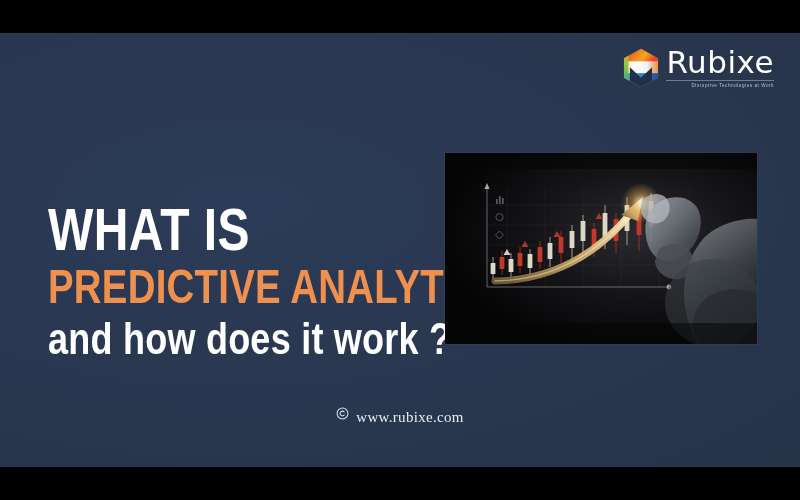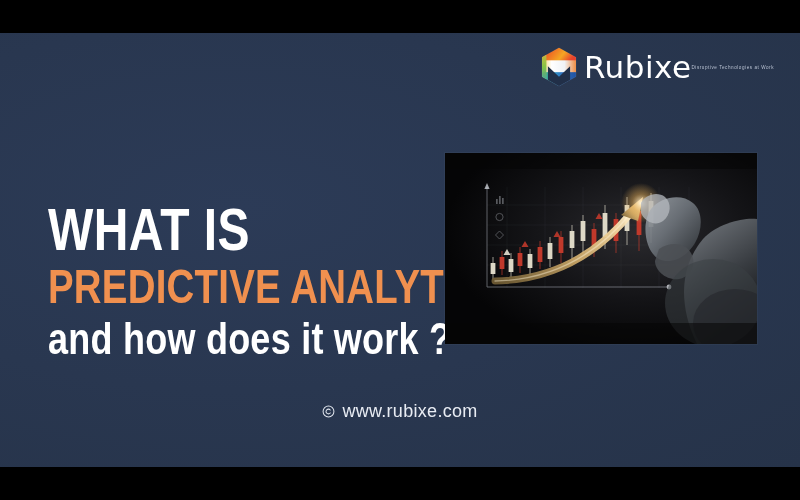--- a/index.html
+++ b/index.html
@@ -45,22 +45,22 @@
     align-items: center;
     gap: 6px;
   }
   .logo-mark {
     width: 38px;
     height: 40px;
     display: block;
   }
   .logo-textblock {
     display: flex;
-    flex-direction: row;
-    align-items: center;
+    flex-direction: column;
+    align-items: flex-end;
     line-height: 1;
   }
   .logo-word {
     font-size: 31px;
     color: #ffffff;
     letter-spacing: 0.5px;
     font-weight: 400;
     font-family: "DejaVu Sans", sans-serif;
   }
   .logo-rule {
@@ -136,24 +136,25 @@
     align-items: center;
     justify-content: center;
     gap: 7px;
   }
   .copy-icon {
     width: 13px;
     height: 13px;
     display: block;
   }
   .site-url {
-    font-size: 18px;
+    font-size: 15px;
     color: #e8ecf3;
     letter-spacing: 0.3px;
-    font-family: Liberation Sans, sans-serif;
+    font-family: Liberation Serif, serif;
+    margin-top: 8px;
   }
 </style>
 </head>
 <body>
 
 <div class="screen">
 
   <div class="bar-top"></div>
 
   <div class="slide">

